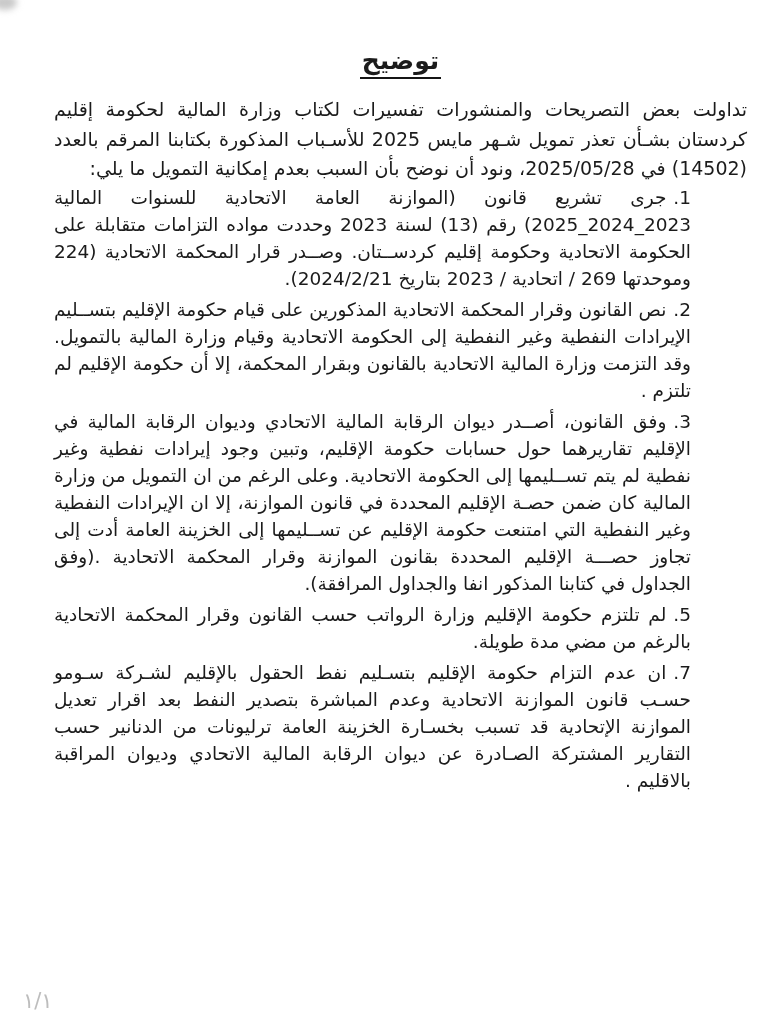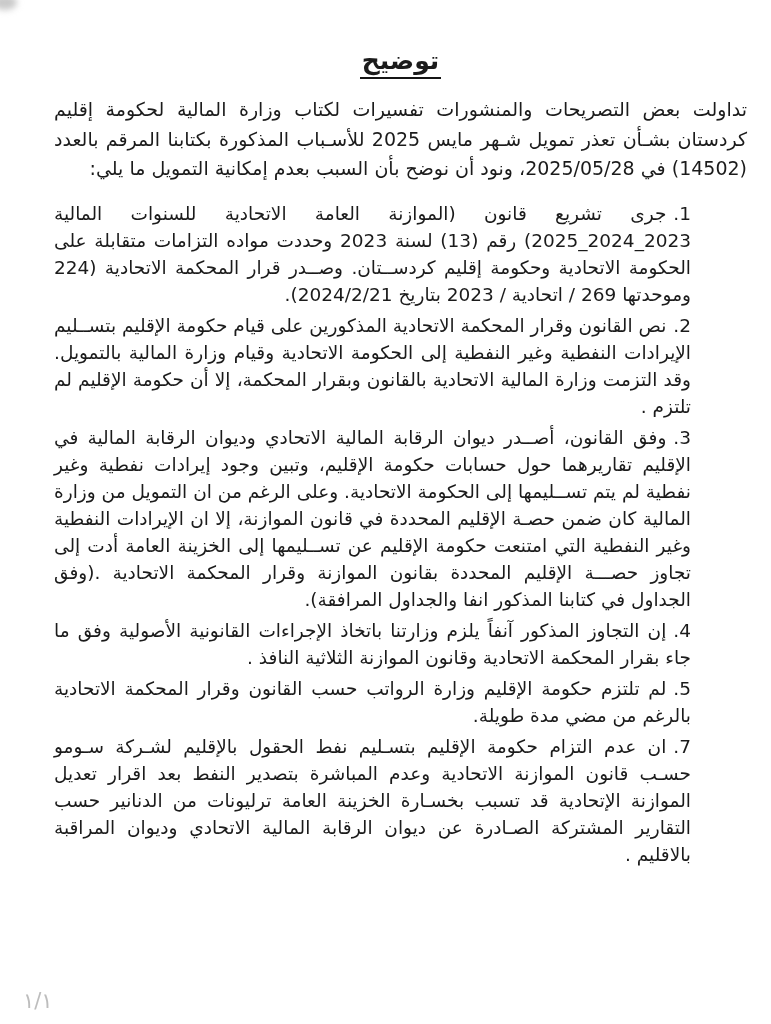--- a/index.html
+++ b/index.html
@@ -26,21 +26,21 @@
   }
   .intro {
     margin: 15px 0 0 0;
     font-size: 19px;
     line-height: 29.5px;
     text-align: justify;
     text-justify: inter-word;
   }
   .items {
     list-style: none;
-    margin: 16px 56px 0 0;
+    margin: 0 56px 0 0;
     padding: 0;
     font-size: 18.5px;
     line-height: 27px;
   }
   .items li {
     margin: 0 0 4px 0;
     text-align: justify;
     text-justify: inter-word;
   }
   .item-num { margin-left: 7px; }
@@ -79,23 +79,20 @@
     <li>
       <span class="item-num">1.</span><span>جرى تشريع قانون (الموازنة العامة الاتحادية للسنوات المالية 2023_2024_2025) رقم (13) لسنة 2023 وحددت مواده التزامات متقابلة على الحكومة الاتحادية وحكومة إقليم كردســتان. وصــدر قرار المحكمة الاتحادية (224 وموحدتها 269 / اتحادية / 2023 بتاريخ 2024/2/21).</span>
     </li>
     <li>
       <span class="item-num">2.</span><span>نص القانون وقرار المحكمة الاتحادية المذكورين على قيام حكومة الإقليم بتســليم الإيرادات النفطية وغير النفطية إلى الحكومة الاتحادية وقيام وزارة المالية بالتمويل. وقد التزمت وزارة المالية الاتحادية بالقانون وبقرار المحكمة، إلا أن حكومة الإقليم لم تلتزم .</span>
     </li>
     <li>
       <span class="item-num">3.</span><span>وفق القانون، أصــدر ديوان الرقابة المالية الاتحادي وديوان الرقابة المالية في الإقليم تقاريرهما حول حسابات حكومة الإقليم، وتبين وجود إيرادات نفطية وغير نفطية لم يتم تســليمها إلى الحكومة الاتحادية. وعلى الرغم من ان التمويل من وزارة المالية كان ضمن حصـة الإقليم المحددة في قانون الموازنة، إلا ان الإيرادات النفطية وغير النفطية التي امتنعت حكومة الإقليم عن تســليمها إلى الخزينة العامة أدت إلى تجاوز حصـــة الإقليم المحددة بقانون الموازنة وقرار المحكمة الاتحادية .(وفق الجداول في كتابنا المذكور انفا والجداول المرافقة).</span>
     </li>
     <li>
-      <span class="item-num">4.</span><span>إن التجاوز المذكور آنفاً يلزم وزارتنا باتخاذ الإجراءات القانونية الأصولية وفق ما جاء بقرار المحكمة الاتحادية وقانون الموازنة الثلاثية النافذ .</span>
-    </li>
-    <li>
       <span class="item-num">5.</span><span>لم تلتزم حكومة الإقليم وزارة الرواتب حسب القانون وقرار المحكمة الاتحادية بالرغم من مضي مدة طويلة.</span>
     </li>
     <li>
       <span class="item-num">7.</span><span>ان عدم التزام حكومة الإقليم بتسـليم نفط الحقول بالإقليم لشـركة سـومو حسـب قانون الموازنة الاتحادية وعدم المباشرة بتصدير النفط بعد اقرار تعديل الموازنة الإتحادية قد تسبب بخسـارة الخزينة العامة ترليونات من الدنانير حسب التقارير المشتركة الصـادرة عن ديوان الرقابة المالية الاتحادي وديوان المراقبة بالاقليم .</span>
     </li>
   </ol>
 
   <div class="page-number">١/١</div>
 
 </div>

